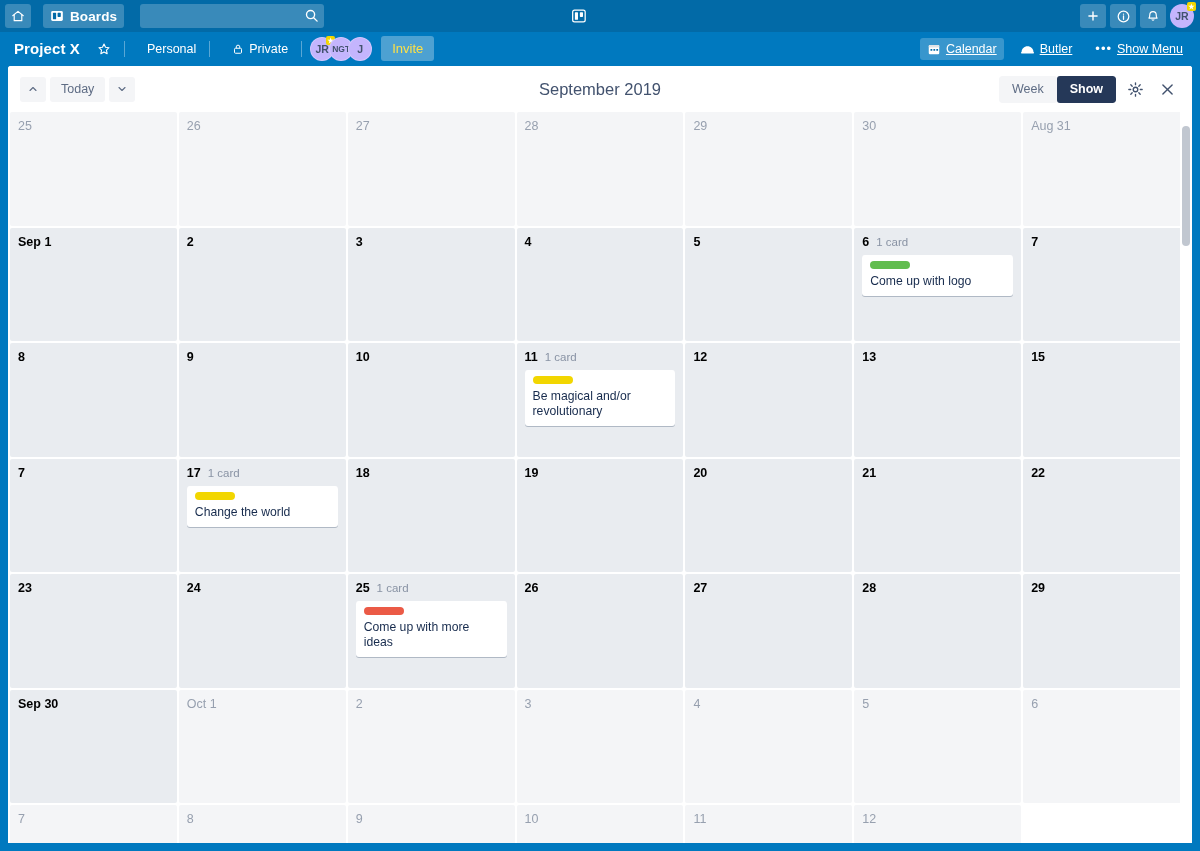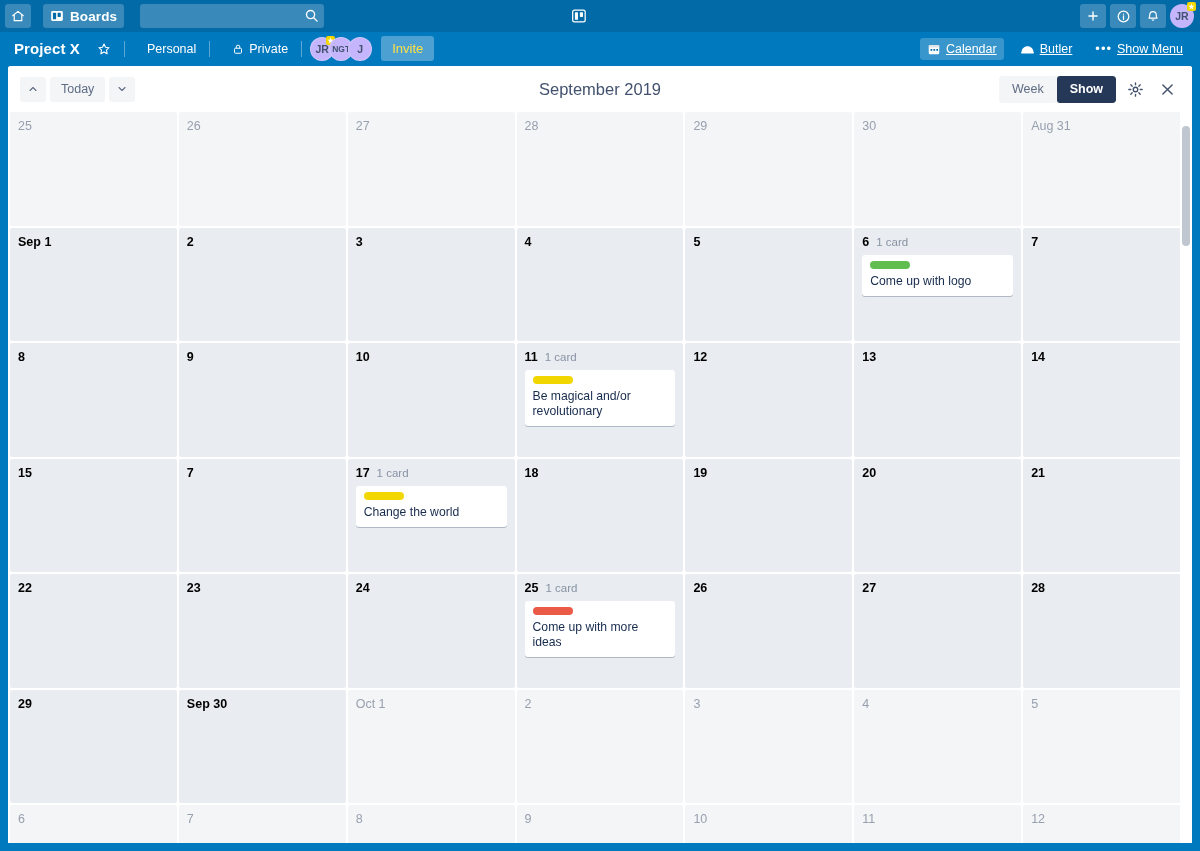--- a/index.html
+++ b/index.html
@@ -524,25 +524,20 @@
           <span class="day-num">12</span>
         </div>
       </div>
       <div class="day">
         <div class="day-head">
           <span class="day-num">13</span>
         </div>
       </div>
       <div class="day">
         <div class="day-head">
-          <span class="day-num">14</span>
-        </div>
-      </div>
-      <div class="day">
-        <div class="day-head">
           <span class="day-num">15</span>
         </div>
       </div>
       <div class="day">
         <div class="day-head">
           <span class="day-num">7</span>
         </div>
       </div>
       <div class="day">
         <div class="day-head">

